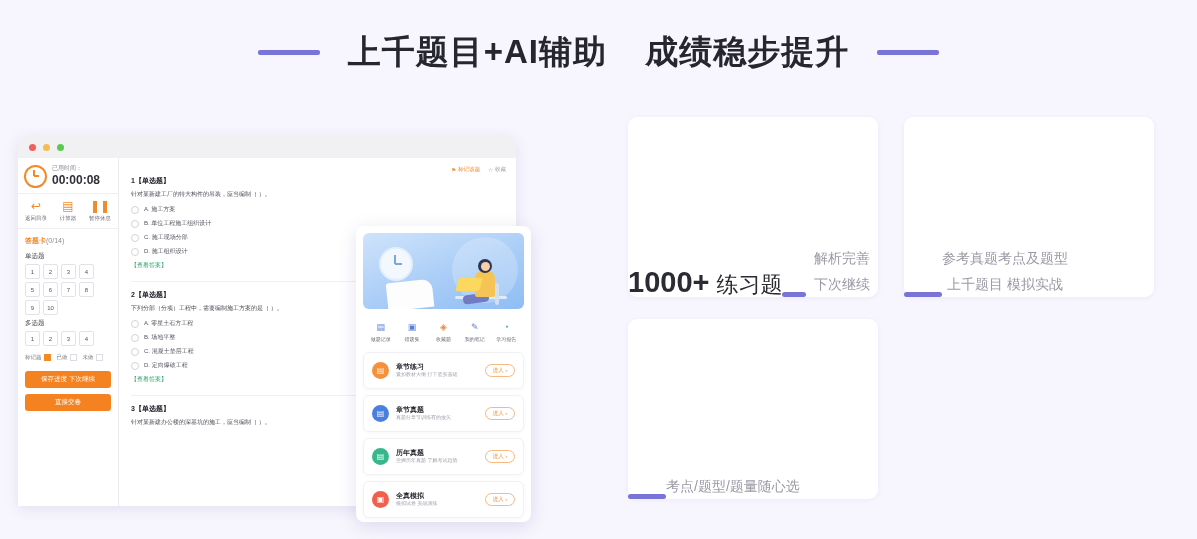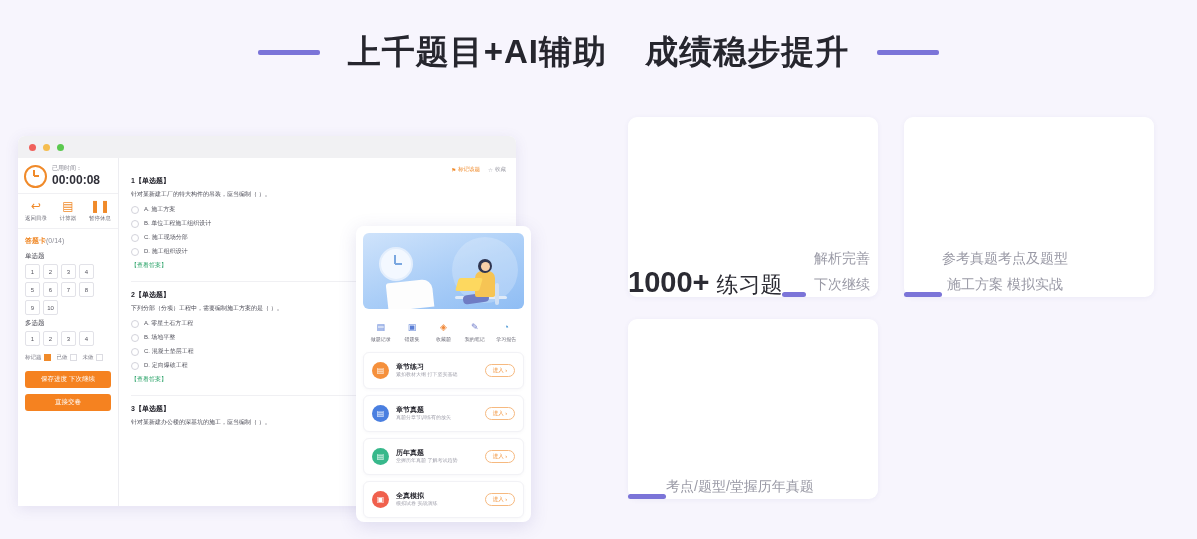--- a/index.html
+++ b/index.html
@@ -179,29 +179,29 @@
     <div class="card-rule"></div>
     <div class="card-sub">
       <div>解析完善 下次继续</div>
     </div>
   </div>
 
   <div class="card">
     <div class="card-rule"></div>
     <div class="card-sub">
       <div>参考真题考点及题型</div>
-      <div>施工方案 模拟实战</div>
+      <div>上千题目 模拟实战</div>
     </div>
   </div>
 
 
   <div class="card">
     <div class="card-rule"></div>
     <div class="card-sub">
-      <div>考点/题型/堂握历年真题</div>
+      <div>考点/题型/题量随心选</div>
     </div>
   </div>
 
 </div>
 
 <div class="browser">
   <div class="browser-bar">
     <div class="dot r"></div>
     <div class="dot y"></div>
     <div class="dot g"></div>

